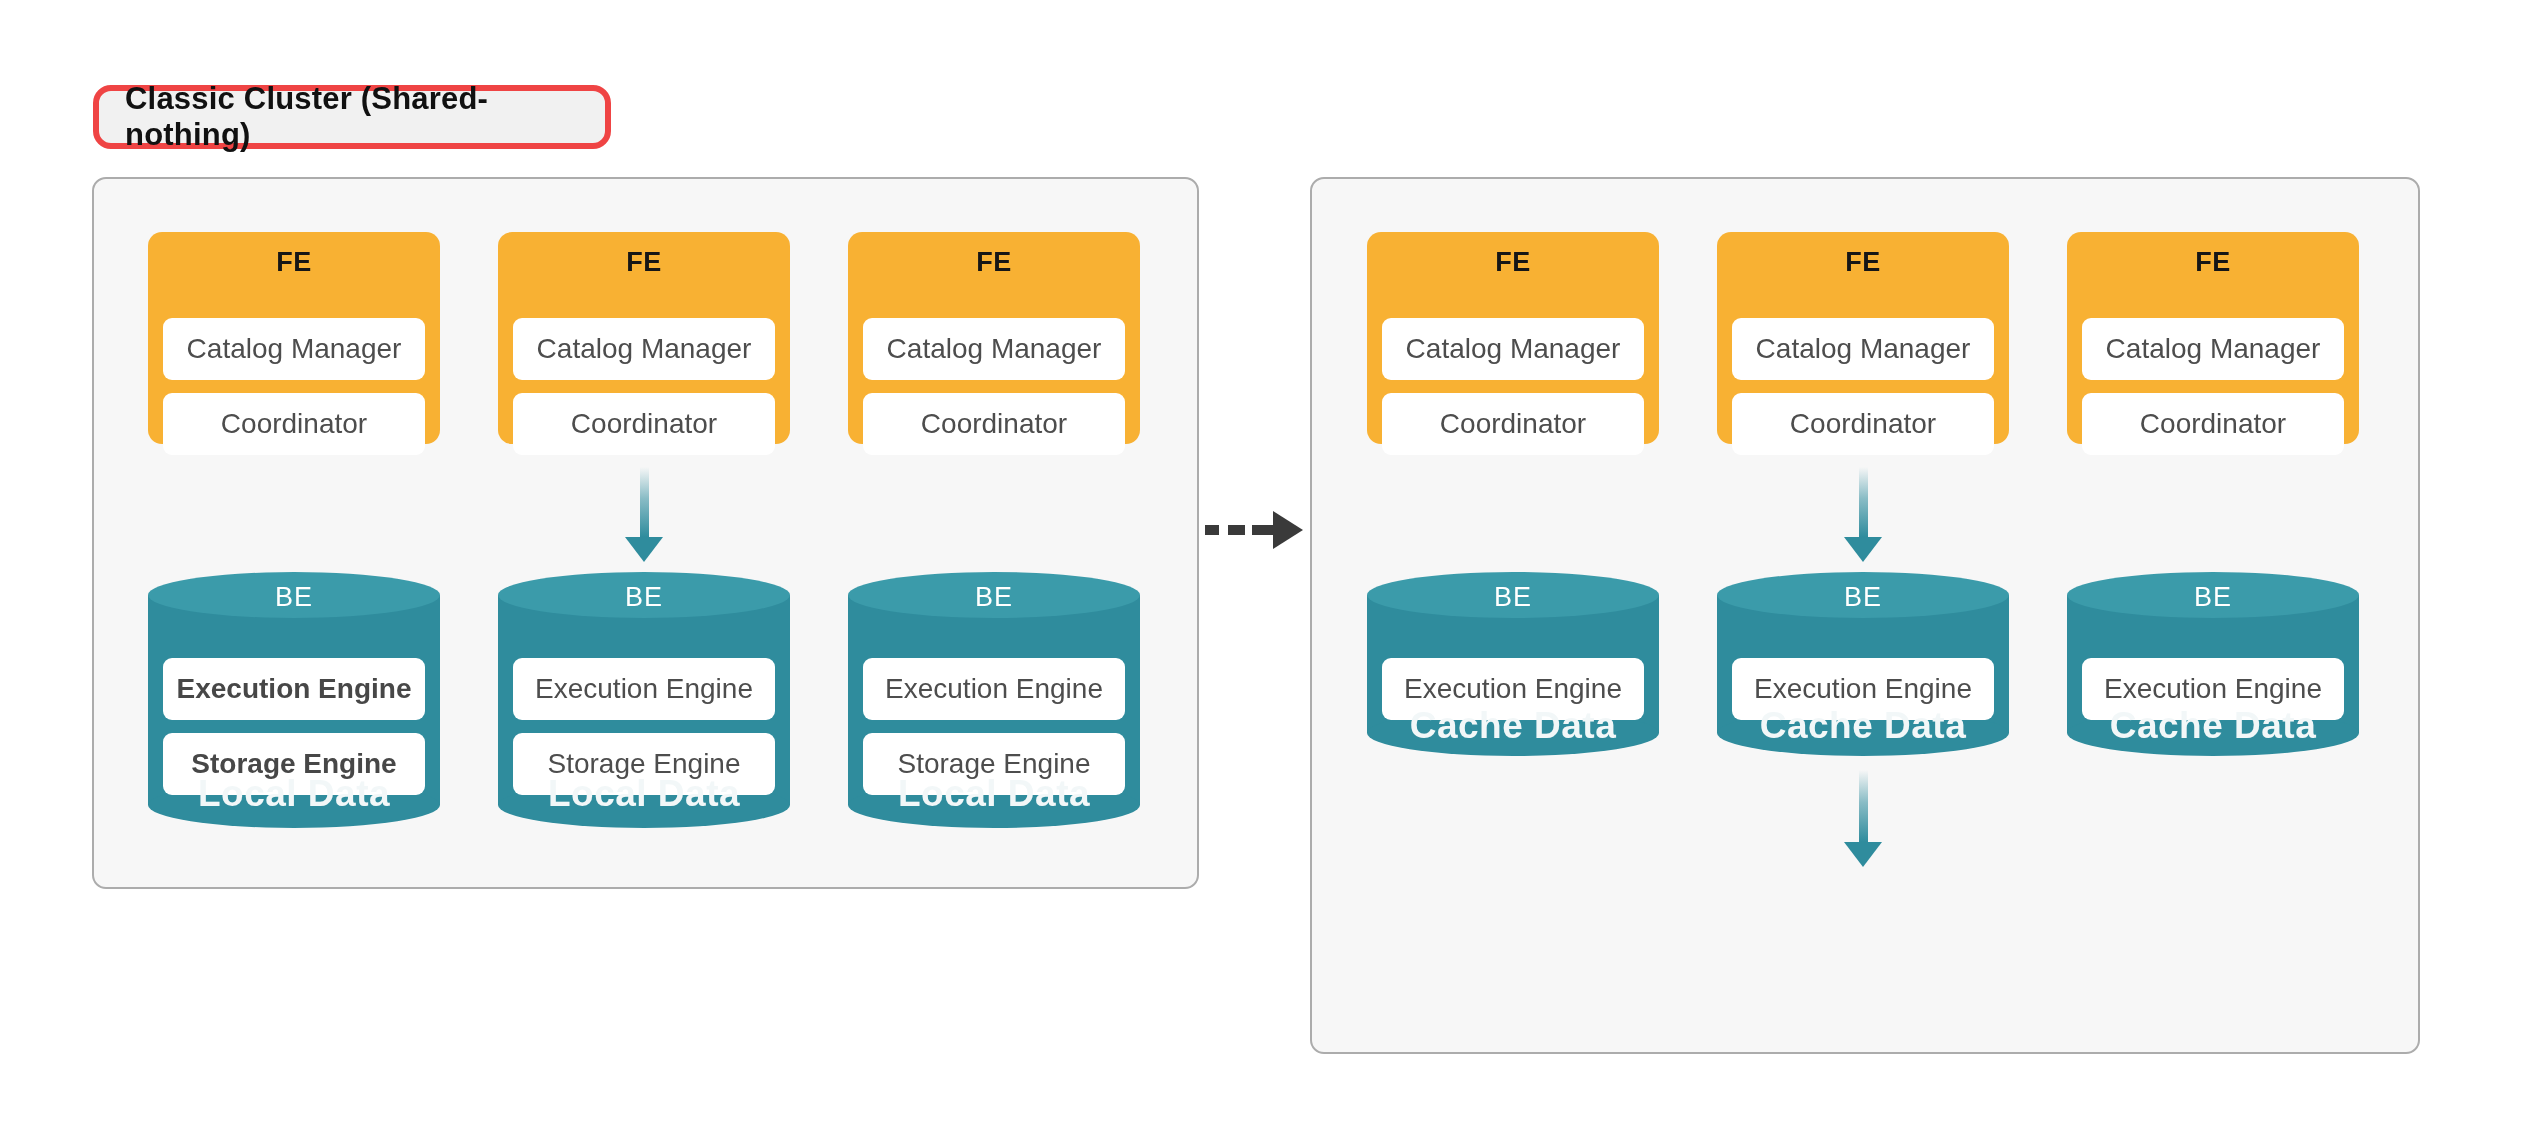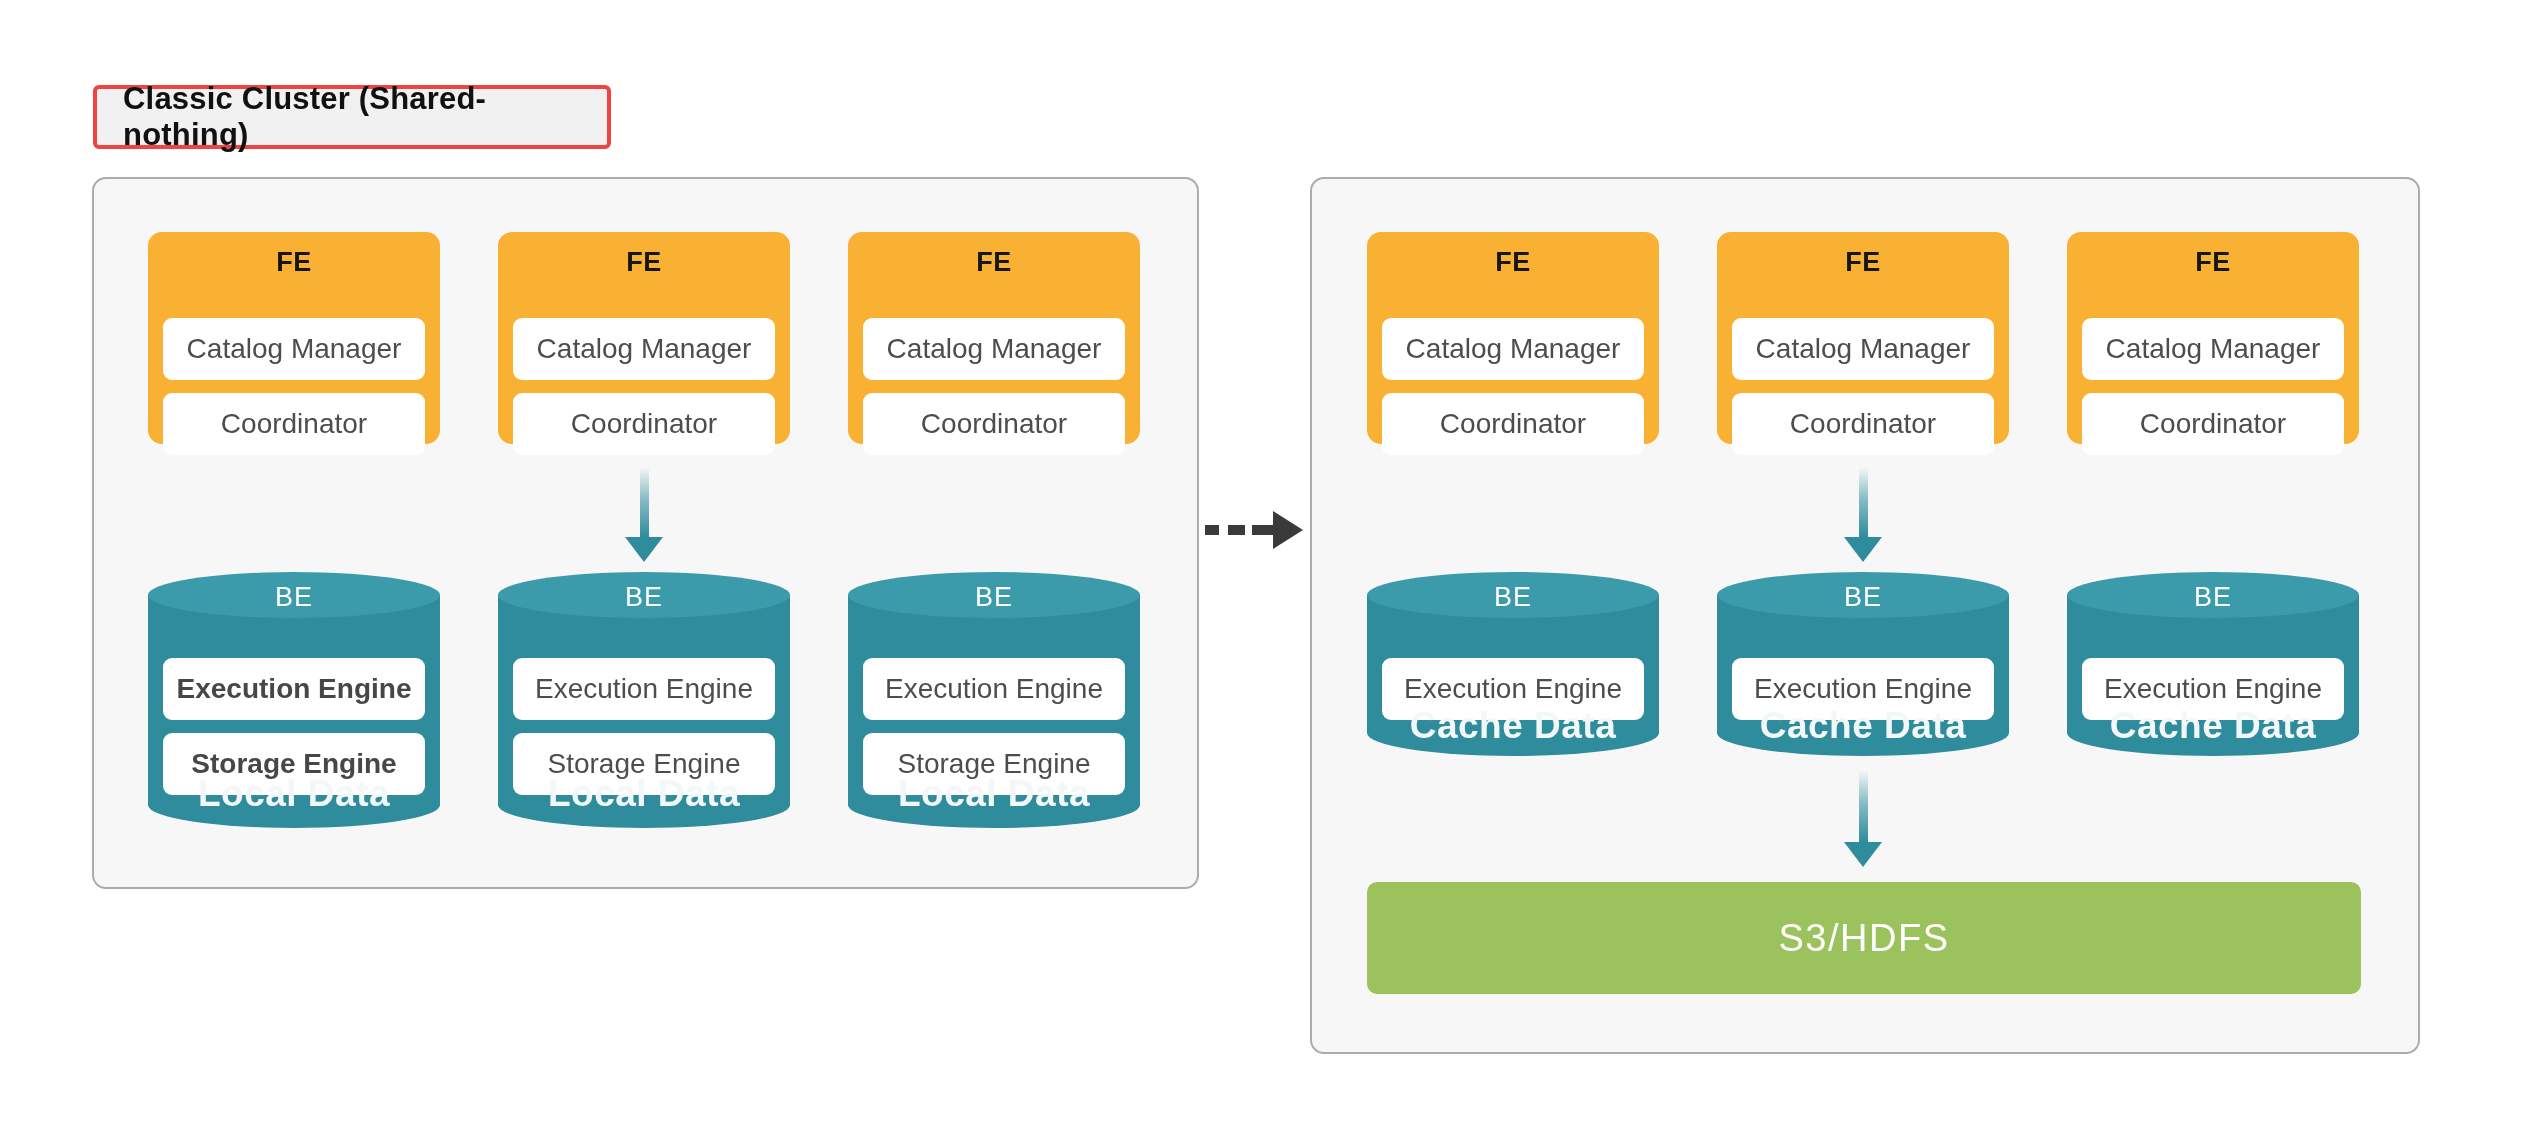--- a/index.html
+++ b/index.html
@@ -5,21 +5,21 @@
   html,body{margin:0;padding:0;background:#ffffff;}
   #canvas{
     position:relative;
     width:2524px;height:1138px;
     background:#ffffff;
     font-family:"Liberation Sans", sans-serif;
     overflow:hidden;
   }
   .pill{
     position:absolute;height:64px;
-    background:#F1F1F1;border:4px solid #ef4444;border-radius:6px;
+    background:#F1F1F1;border:6px solid #ef4444;border-radius:18px;
     box-sizing:border-box;
     display:flex;align-items:center;padding:0 26px;
     font-size:31px;font-weight:700;color:#111111;
     letter-spacing:0.2px;
   }
   .cluster-box{
     position:absolute;
     background:#F7F7F7;border:2px solid #ACACAC;border-radius:14px;
     box-sizing:border-box;
   }
@@ -213,17 +213,14 @@
       <div class="white-box slot1">Execution Engine</div>
       <div class="data-label" style="top:138px;">Cache Data</div>
     </div>
   </div>
 
   <div class="v-arrow" style="left:1844px;top:770px;">
     <div class="stem" style="height:72px;"></div>
     <div class="head"></div>
   </div>
 
-  <div class="s3-box" style="left:1367px;top:882px;width:994px;height:112px;">
-    <span>S3/HDFS</span>
-  </div>
 
 </div>
 
 </body></html>

